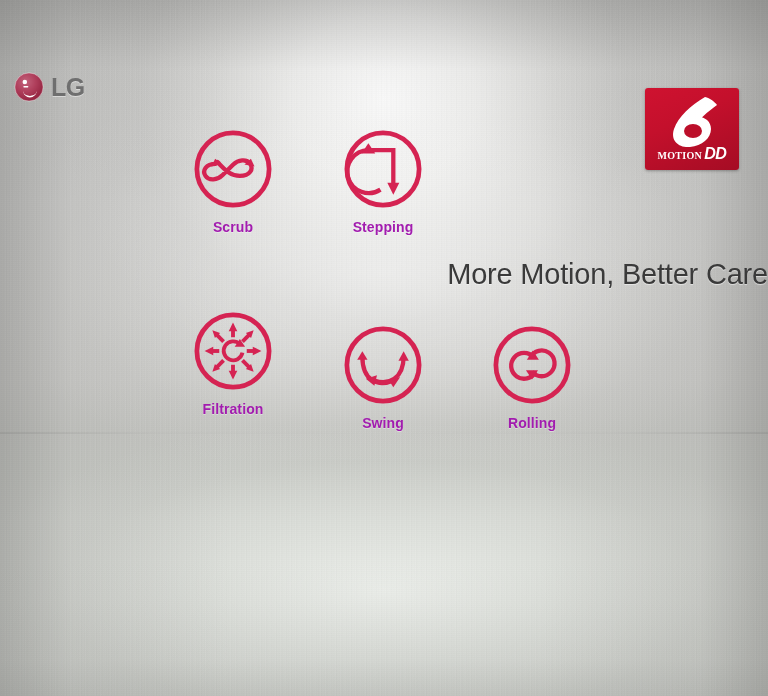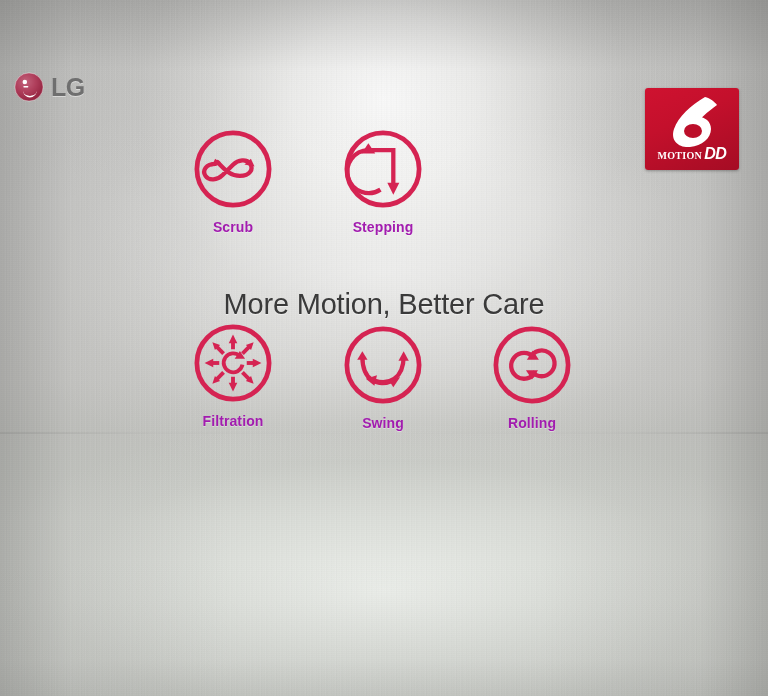--- a/index.html
+++ b/index.html
@@ -204,38 +204,37 @@
     font-weight: bold;
     color: #a21caf;
     letter-spacing: 0.1px;
     text-shadow: 0 1px 0 rgba(255,255,255,0.35);
   }
 
   
   #feat-scrub     { left: 173px; top: 126px; }
   #feat-stepping  { left: 323px; top: 126px; }
   #feat-tumble    { left: 472px; top: 126px; }
-  #feat-filtration{ left: 173px; top: 320px; }
+  #feat-filtration{ left: 173px; top: 308px; }
   #feat-swing     { left: 323px; top: 322px; }
   #feat-rolling   { left: 472px; top: 322px; }
 
   
   .headline {
     position: absolute;
     left: 0;
     right: 0;
     top: 258px;
-    text-align: center;
+    text-align: right;
     font-family: "Liberation Sans", sans-serif;
     font-size: 29px;
     font-weight: normal;
     color: #3a3a3a;
     letter-spacing: -0.2px;
     text-shadow: 0 1px 1px rgba(255,255,255,0.55);
-    margin-top: 30px;
   }
 </style>
 </head>
 <body>
 
 <div id="stage">
 
   <div class="bg-base"></div>
   <div class="bg-glow-top"></div>
   <div class="bg-glow-mid"></div>

